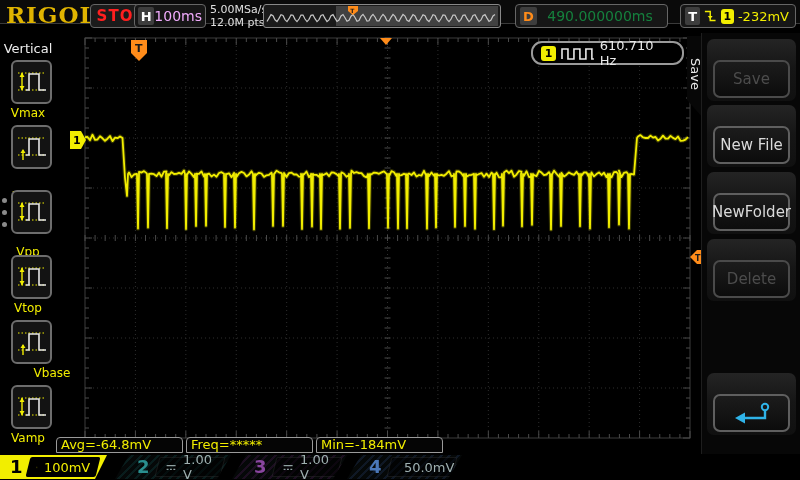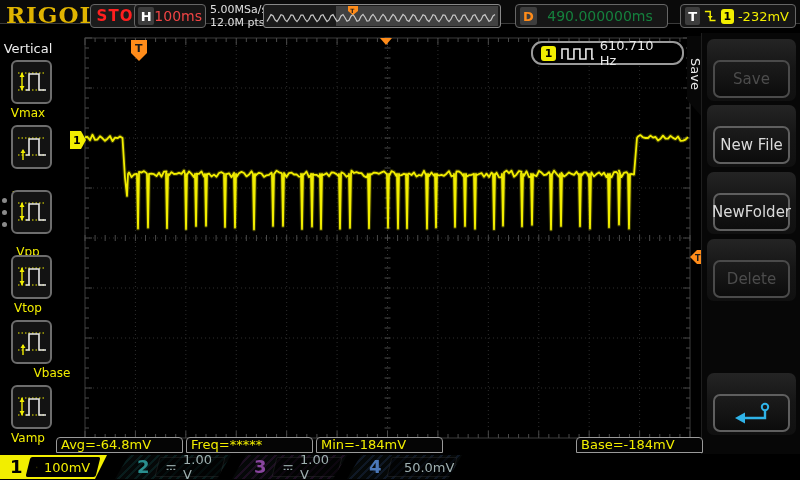--- a/index.html
+++ b/index.html
@@ -10,21 +10,21 @@
     color:#ddd;
   }
   
   #topbar { position:absolute; left:0; top:0; width:800px; height:24px; background:#0a0a0a; border-bottom:1px solid #3a3a3a; }
   #brand { position:absolute; left:6px; top:1px; font-family:"DejaVu Serif","Liberation Serif",serif; font-weight:bold; font-size:23px; color:var(--brand); letter-spacing:1px; }
   .tb-box { position:absolute; top:4px; height:24px; background:#161616; border:1px solid #666; border-radius:4px; display:flex; align-items:center; }
   #stop-btn { left:90px; width:62px; justify-content:center; background:#1b1b1b; }
   #stop-btn span { color:var(--red); font-weight:bold; font-size:15px; letter-spacing:1px; }
   #h-box { left:134px; width:72px; padding:0 3px; }
   .badge-sq { display:inline-flex; align-items:center; justify-content:center; width:17px; height:18px; background:#3d3d3d; border-radius:2px; color:#fff; font-weight:bold; font-size:13px; }
-  #h-box .val { flex:1; text-align:center; color:#ef4444; font-size:14px; }
+  #h-box .val { flex:1; text-align:center; color:#f0abfc; font-size:14px; }
   #rate-block { position:absolute; left:210px; top:3px; font-size:11px; line-height:13px; color:#e0e0e0; }
   #preview { left:263px; width:238px; padding:0; background:#1a1a1a; border:1px solid #888; border-radius:3px; overflow:hidden; }
   #d-box { left:515px; width:153px; padding:0 4px; }
   #d-box .badge-sq { color:var(--orange); }
   #d-box .val { flex:1; text-align:center; color:#15803d; font-size:14px; }
   #t-box { left:680px; width:116px; padding:0 4px; gap:4px; }
   #t-box .val { color:var(--ch1); font-size:13px; flex:1; text-align:right; padding-right:2px; }
   .ch-badge { display:inline-flex; align-items:center; justify-content:center; width:15px; height:15px; background:var(--ch1); border-radius:3px; color:#000; font-weight:bold; font-size:11px; }
   
   #sidebar { position:absolute; left:0; top:33px; width:56px; height:421px; }
@@ -549,21 +549,20 @@
           <path d="M33,9 V17 H12" fill="none" stroke="#2fb3e8" stroke-width="2.4"></path>
           <path d="M13,11.5 L3,17 L13,22.5 Z" fill="#2fb3e8"></path>
         </svg>
       </div>
     </div>
   </div>
 
   <div class="meas-box" style="left:56px">Avg=-64.8mV</div>
   <div class="meas-box" style="left:186px">Freq=*****</div>
   <div class="meas-box" style="left:316px">Min=-184mV</div>
-  <div class="meas-box" style="left:576px">Base=-184mV</div>
 
   <div id="bottombar">
     <div class="ch-tab" id="ch1-tab">
       <span class="num">1</span>
       <div class="ch-inner">
         <svg width="14" height="9" viewBox="0 0 14 9">
           <line x1="1" y1="2" x2="13" y2="2" stroke="#f2ee00" stroke-width="1.6"></line>
           <line x1="1" y1="7" x2="13" y2="7" stroke="#f2ee00" stroke-width="1.6" stroke-dasharray="2.5 2"></line>
         </svg>
         <span class="scale">100mV</span>

